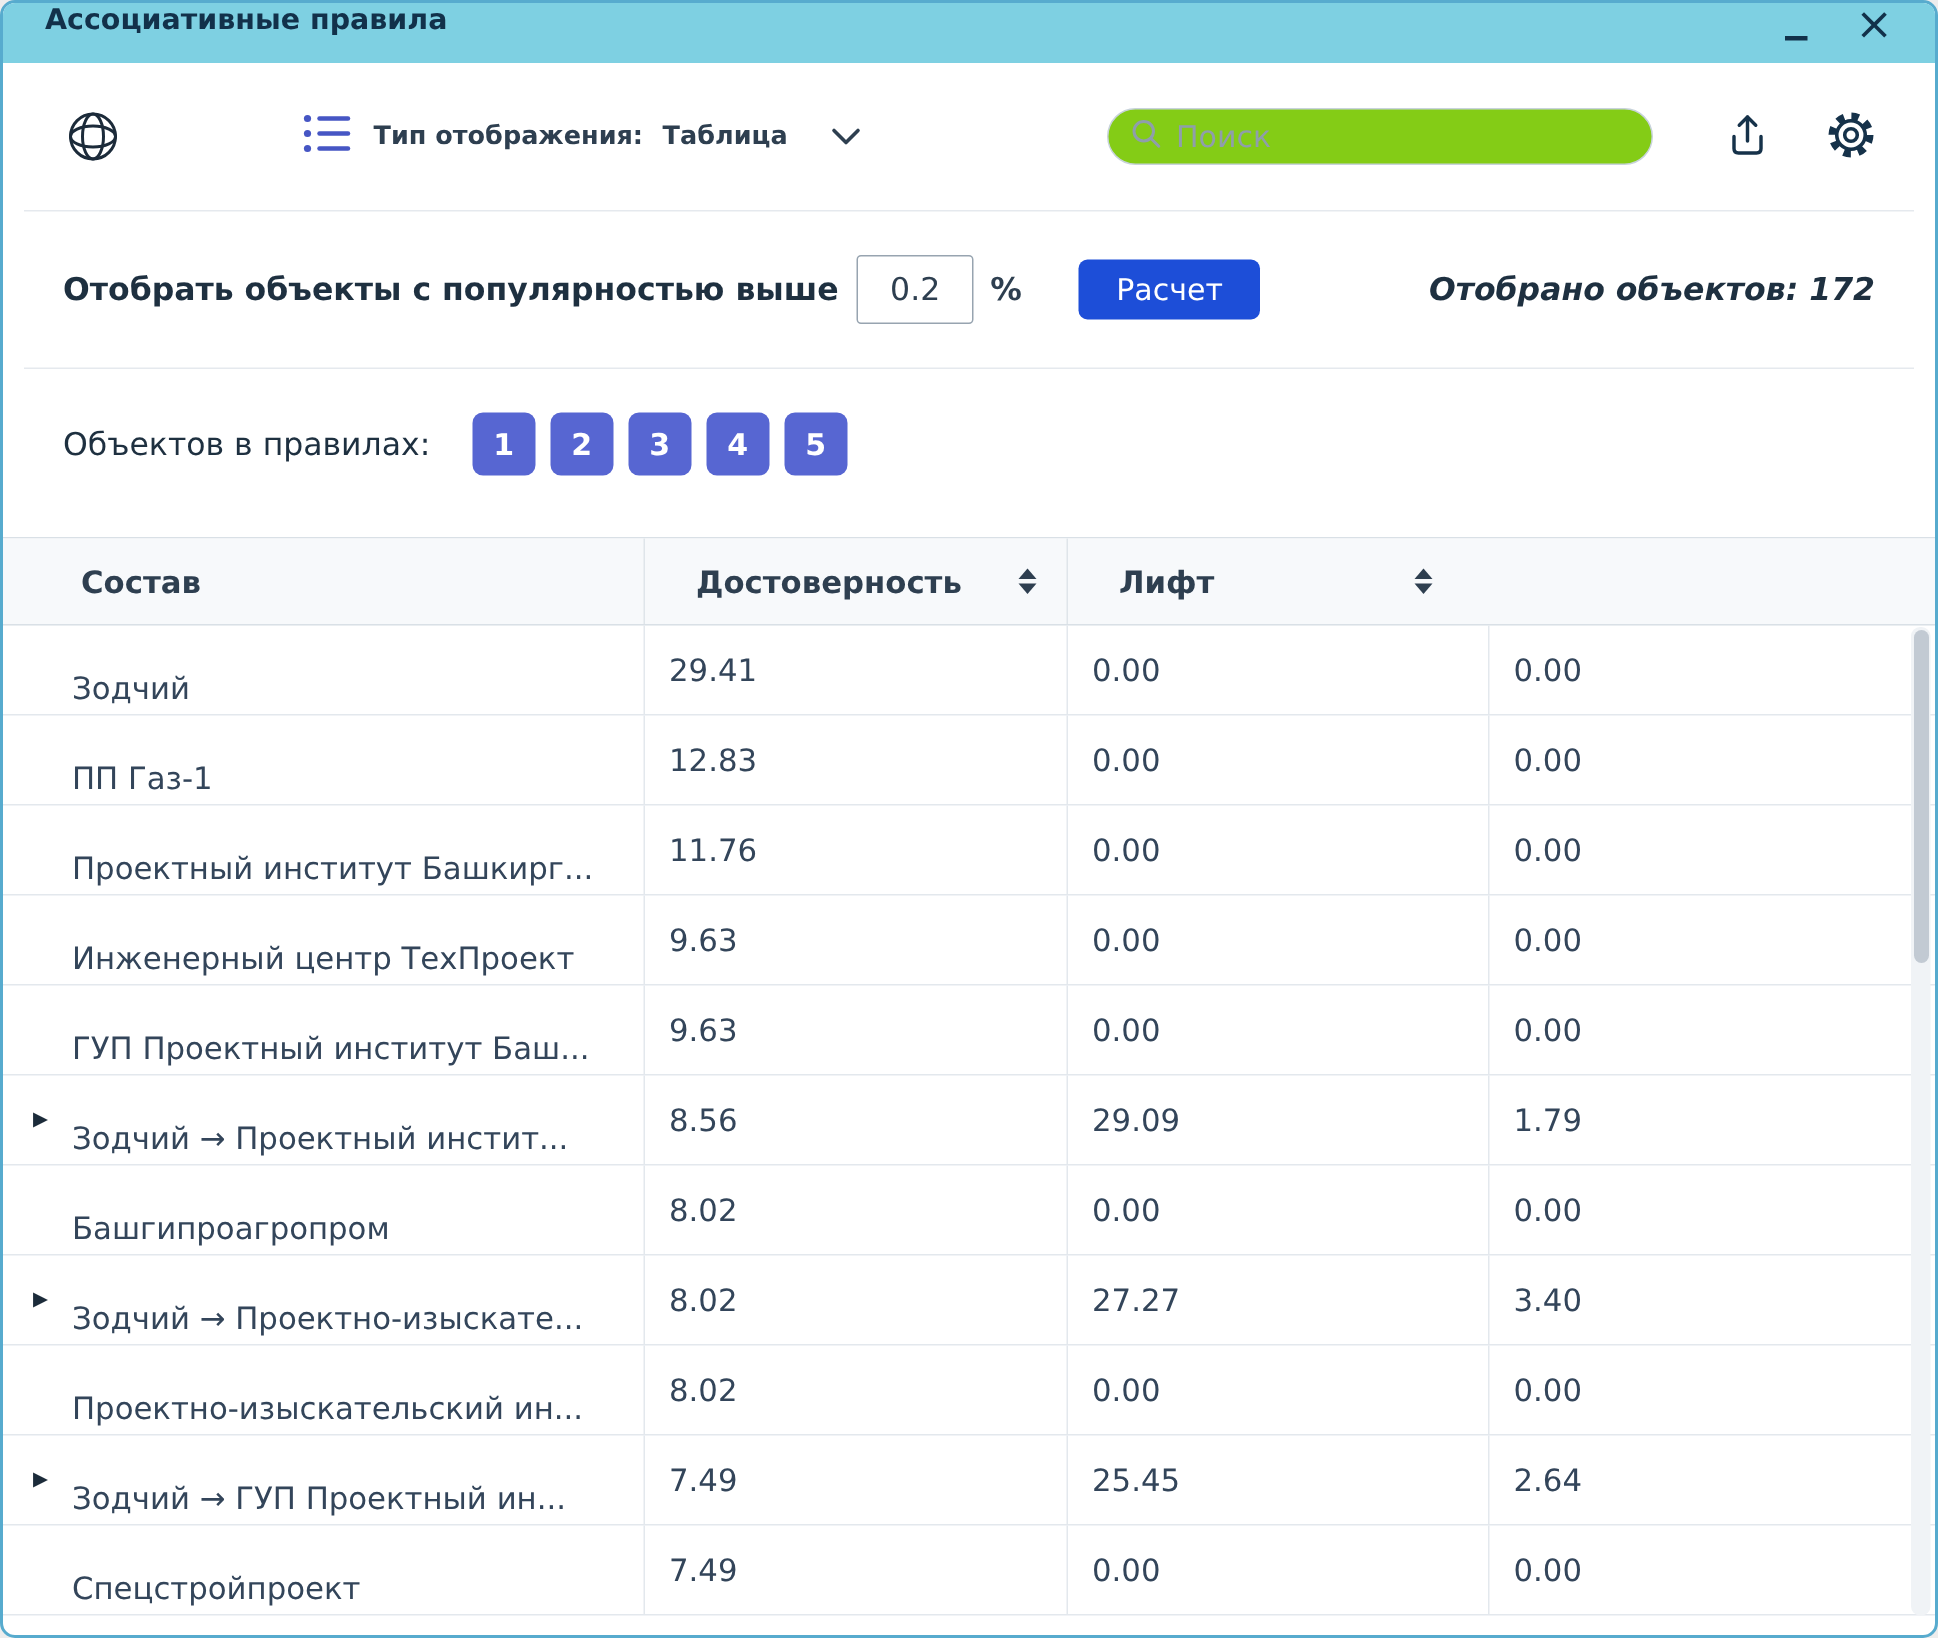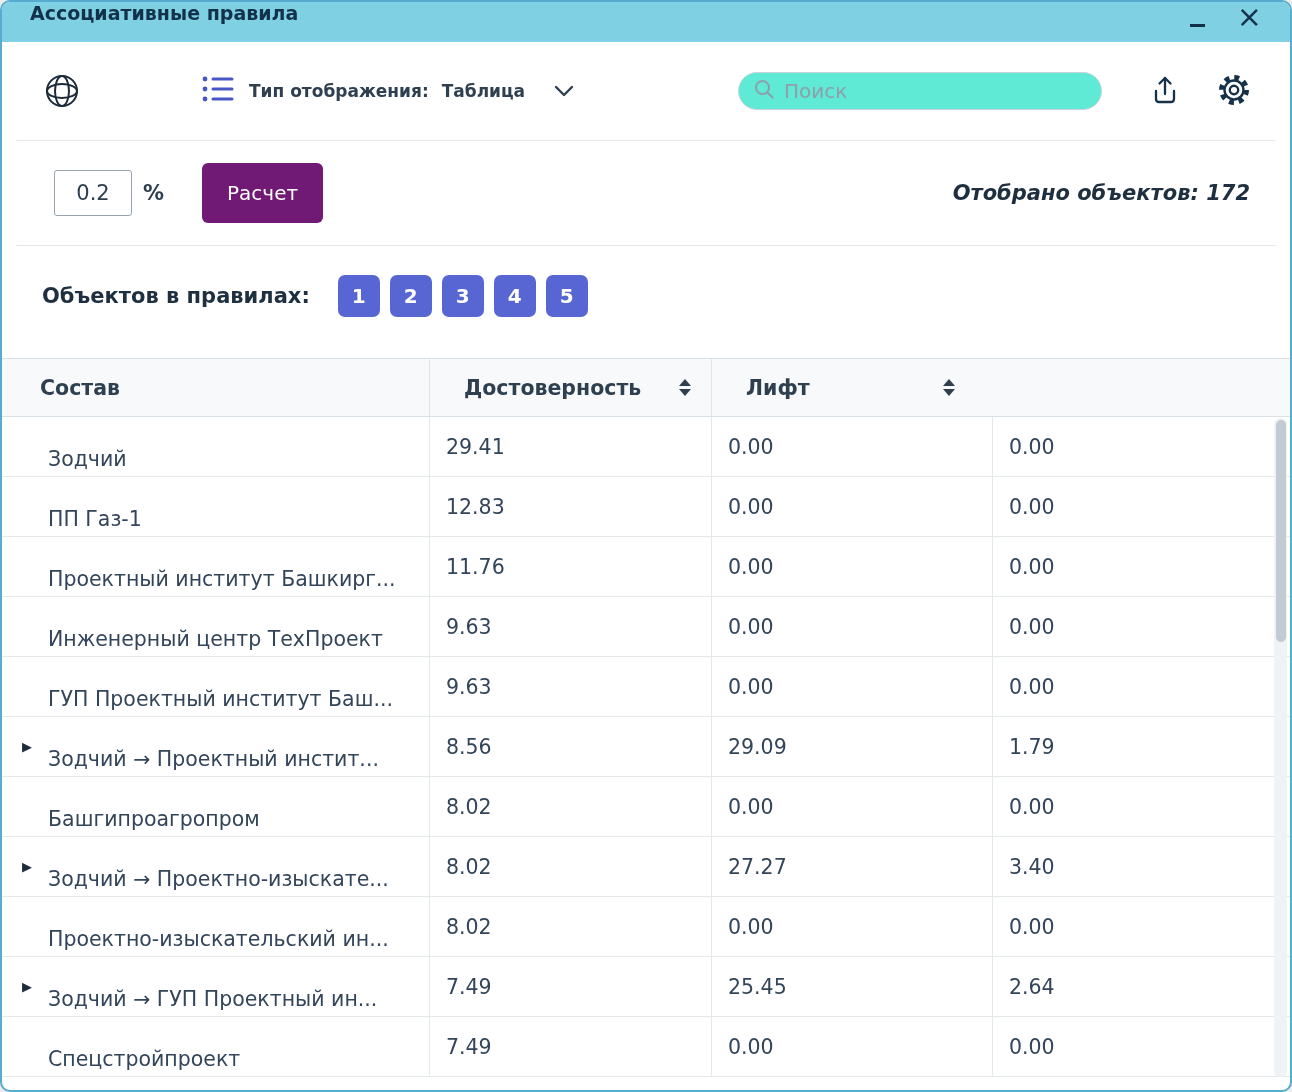--- a/index.html
+++ b/index.html
@@ -16,52 +16,52 @@
   .minbar{width:15px;height:3px;background:#12314a;display:block;margin-bottom:3px;}
   .closebtn{font-size:30px;line-height:1;color:#12314a;cursor:pointer;font-weight:400;}
   
   .toolbar{height:98px;display:flex;align-items:center;padding:0 38px 0 40px;}
   .globe{display:flex;align-items:center;}
   .display-type{display:flex;align-items:center;gap:13px;margin-left:118px;font-size:17px;cursor:pointer;}
   .dt-label{color:#2e3f50;font-weight:600;}
   .dt-value{font-weight:700;}
   .chev{margin-left:16px;display:flex;align-items:center;}
   .search{margin-left:auto;width:364px;height:38px;border:1.5px solid #c8d3db;border-radius:19px;
-    display:flex;align-items:center;padding:0 14px;gap:9px;background:#5eead4;}
+    display:flex;align-items:center;padding:0 14px;gap:9px;background:#84cc16;}
   .search input{border:none;outline:none;font-size:20px;width:100%;color:#2e3f50;background:transparent;
     font-family:"DejaVu Sans","Liberation Sans",sans-serif;}
   .search input::placeholder{color:#8f9eab;}
   .iconbtn{background:none;border:none;cursor:pointer;display:flex;align-items:center;}
   .iconbtn.upload{margin-left:48px;}
   .iconbtn.gear{margin-left:36px;}
   .divider{height:1px;background:#e5e9ee;margin:0 14px;}
   
   .filter-row{height:104px;display:flex;align-items:center;padding:0 40px;font-size:21px;}
   .filter-label{font-weight:600;color:#1e3040;}
   .pop-input{width:78px;height:46px;border:1.5px solid #97a4b0;border-radius:3px;text-align:center;
     font-size:21px;margin-left:12px;color:#2e3f50;outline:none;
     font-family:"DejaVu Sans","Liberation Sans",sans-serif;}
   .pct{margin-left:11px;font-weight:600;}
-  .calc{margin-left:38px;height:60px;padding:0 25px;background:#701a75;color:#fff;border:none;
+  .calc{margin-left:38px;height:40px;padding:0 25px;background:#1d4ed8;color:#fff;border:none;
     border-radius:6px;font-size:20px;cursor:pointer;font-family:"DejaVu Sans","Liberation Sans",sans-serif;}
   .selected-info{margin-left:auto;font-style:italic;font-weight:700;font-size:21px;color:#1e3040;}
   
   .rules-row{height:100px;display:flex;align-items:center;padding:0 40px;font-size:21px;}
-  .rules-label{font-weight:700;color:#1e3040;}
+  .rules-label{font-weight:400;color:#1e3040;}
   .rule-btn{width:42px;height:42px;border-radius:7px;background:#5766d2;color:#fff;font-size:20px;
     font-weight:600;border:none;margin-left:10px;cursor:pointer;
     font-family:"DejaVu Sans","Liberation Sans",sans-serif;}
   .rule-btn:first-of-type{margin-left:28px;}
   
   .table{position:relative;border-top:1px solid #d9e0e6;margin-top:12px;}
   .thead{display:grid;grid-template-columns:428px 282px 281px 1fr;height:58px;background:#f7f9fb;
     border-bottom:1px solid #d9e0e6;}
   .th{display:flex;align-items:center;padding:0 20px 0 34px;font-size:20.5px;font-weight:600;
     color:#2e3f50;border-right:1px solid #dfe5ea;cursor:pointer;}
-  .th.first{padding-left:38px;}
+  .th.first{padding-left:52px;}
   .th.last{border-right:none;padding-right:38px;}
   .sort{display:flex;flex-direction:column;gap:3px;margin-left:auto;cursor:pointer;}
   .sort::before{content:"";border-left:6px solid transparent;border-right:6px solid transparent;
     border-bottom:7px solid #2e3f50;}
   .sort::after{content:"";border-left:6px solid transparent;border-right:6px solid transparent;
     border-top:7px solid #2e3f50;}
   .trow{display:grid;grid-template-columns:428px 282px 281px 1fr;height:60px;
     border-bottom:1px solid #e3e8ed;cursor:default;}
   .td{display:flex;align-items:center;font-size:20.5px;color:#33455a;
     border-right:1px solid #e3e8ed;padding:0 16px;overflow:hidden;}
@@ -145,20 +145,21 @@
           <circle cx="18" cy="18" r="9.5" stroke-width="2.4"></circle>
           <circle cx="18" cy="18" r="4.2" stroke-width="2.4"></circle>
         </svg>
       </span>
     </button>
   </div>
 
   <div class="divider"></div>
 
   <div class="filter-row">
+    <span class="filter-label">Отобрать объекты с популярностью выше</span>
     <input class="pop-input" value="0.2" style="">
     <span class="pct">%</span>
     <button class="calc">Расчет</button>
     <span class="selected-info">Отобрано объектов: 172</span>
   </div>
 
   <div class="divider"></div>
 
   <div class="rules-row">
     <span class="rules-label">Объектов в правилах:</span>

